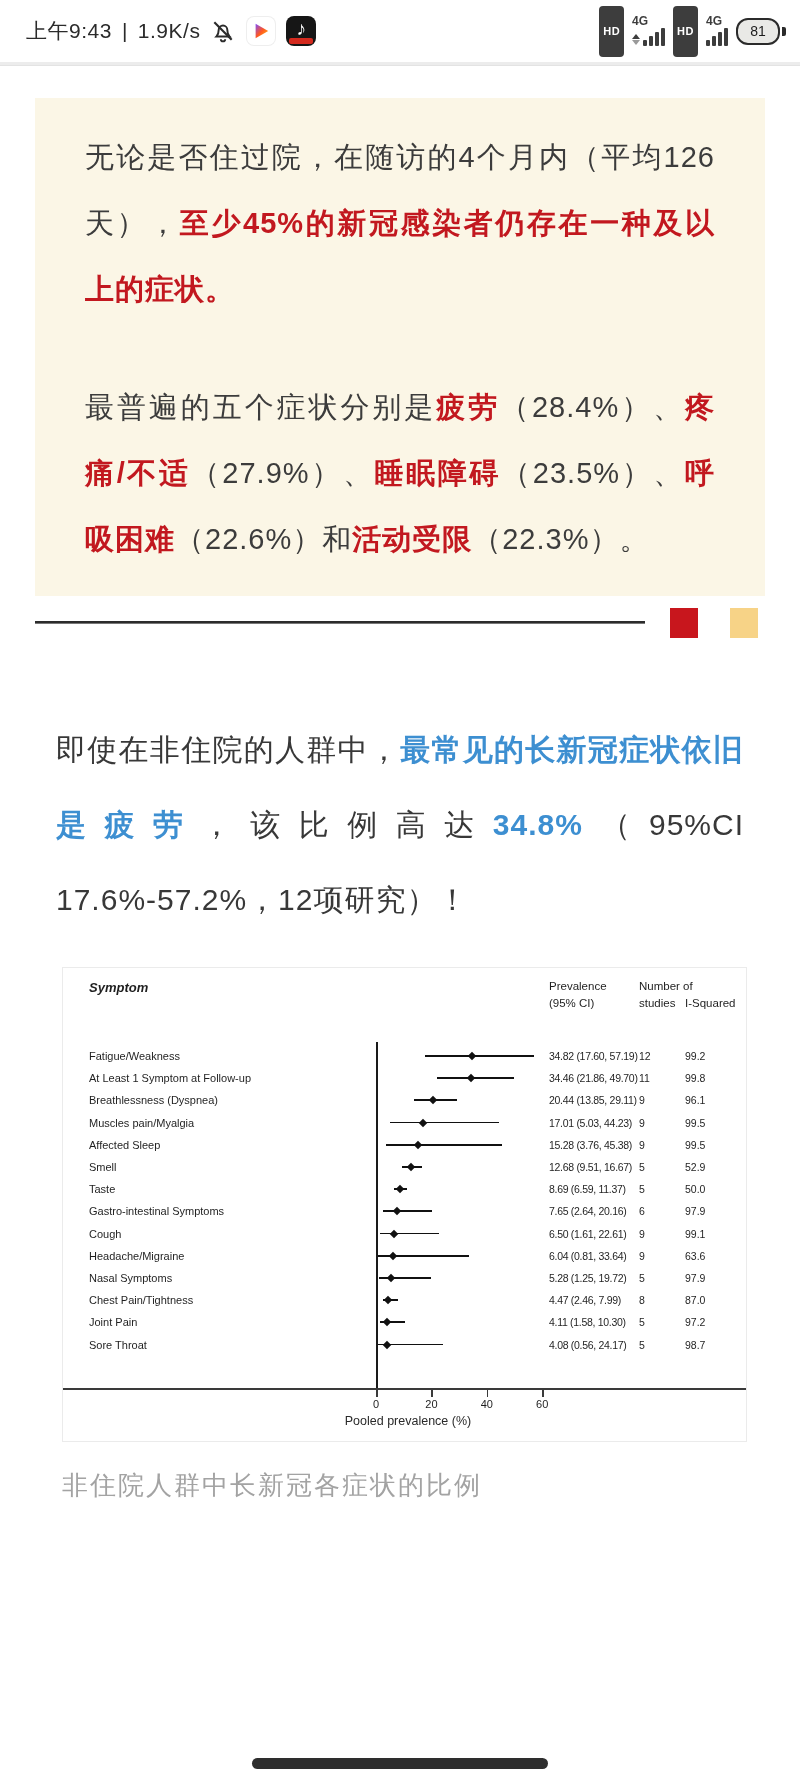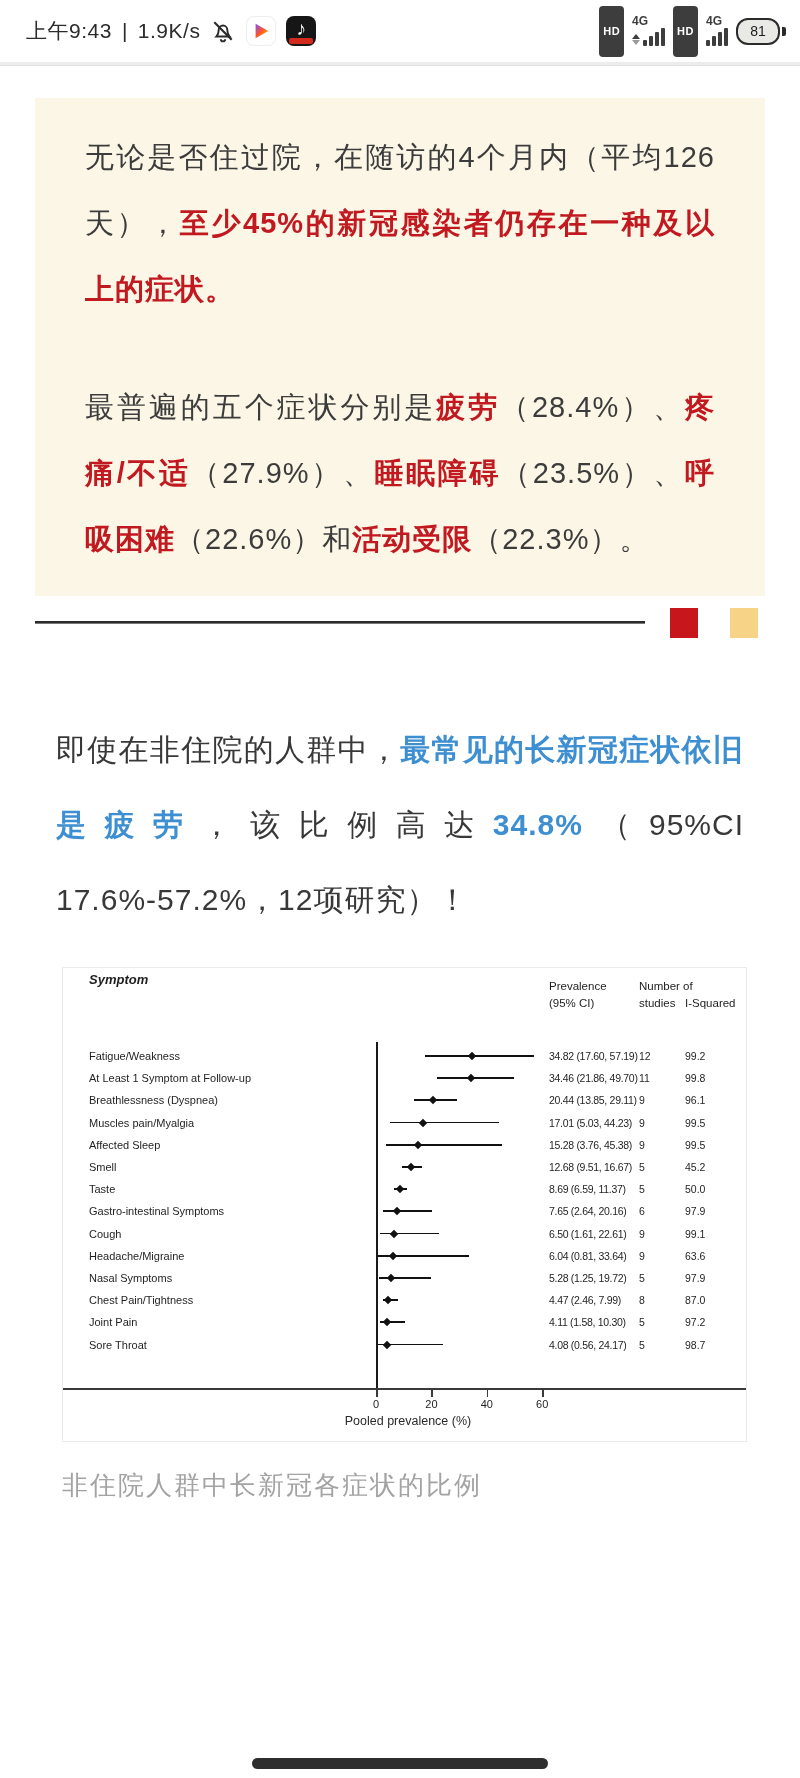--- a/index.html
+++ b/index.html
@@ -55,21 +55,21 @@
   .sq.tan{right:7px;background:#f7d387;}
 
   .para{margin:0 56px;font-size:30px;line-height:75px;text-align:justify;color:#383838;letter-spacing:1px;}
   .para.p3{margin-top:70px;}
   .para.p4{margin-top:56px;}
 
   
   .chart-panel{position:relative;margin:30px 0 0 62px;width:683px;height:473px;background:#fff;
                border:1px solid #ebebeb;box-sizing:content-box;color:#1f1f1f;}
   .chart-panel *{position:absolute;}
-  .h-symptom{left:26px;top:4px;font-size:13px;font-weight:bold;font-style:italic;}
+  .h-symptom{left:26px;top:12px;font-size:13px;font-weight:bold;font-style:italic;}
   .h-prev1{left:486px;top:12px;font-size:11.5px;}
   .h-prev2{left:486px;top:29px;font-size:11.5px;}
   .h-stud1{left:576px;top:12px;font-size:11.5px;}
   .h-stud2{left:576px;top:29px;font-size:11.5px;}
   .h-isq{left:622px;top:29px;font-size:11.5px;}
   .zero-line{left:313px;top:74px;width:2px;height:346px;background:#1a1a1a;}
   .axis-line{left:0;top:420px;width:100%;height:2px;background:#3a3a3a;}
   .tick{width:1.5px;height:7px;background:#3a3a3a;top:422px;}
   .tick-label{top:430px;font-size:11px;transform:translateX(-50%);}
   .x-label{top:446px;left:255px;width:180px;text-align:center;font-size:12.5px;color:#2a2a2a;}
@@ -207,21 +207,21 @@
         <span class="ci-line" style="left: 323.415px; top: 175.8px; width: 115.287px;"></span>
         <span class="marker" style="left: 352.326px; top: 173.8px;"></span>
         <span class="f-prev" style="top: 170.8px; text-align: center;">15.28 (3.76, 45.38)</span>
         <span class="f-n" style="top: 170.8px;">9</span>
         <span class="f-isq" style="top: 170.8px;">99.5</span>
         <span class="f-label" style="top: 193px;">Smell</span>
         <span class="ci-line" style="left: 339.343px; top: 198px; width: 19.8332px;"></span>
         <span class="marker" style="left: 345.124px; top: 196px;"></span>
         <span class="f-prev" style="top: 193px;">12.68 (9.51, 16.67)</span>
         <span class="f-n" style="top: 193px;">5</span>
-        <span class="f-isq" style="top: 193px;">45.2</span>
+        <span class="f-isq" style="top: 193px;">52.9</span>
         <span class="f-label" style="top: 215.2px;">Taste</span>
         <span class="ci-line" style="left: 331.254px; top: 220.2px; width: 13.2406px;"></span>
         <span class="marker" style="left: 334.071px; top: 218.2px;"></span>
         <span class="f-prev" style="top: 215.2px;">8.69 (6.59, 11.37)</span>
         <span class="f-n" style="top: 215.2px;">5</span>
         <span class="f-isq" style="top: 215.2px;">50.0</span>
         <span class="f-label" style="top: 237.4px;">Gastro-intestinal Symptoms</span>
         <span class="ci-line" style="left: 320.313px; top: 242.4px; width: 48.5304px;"></span>
         <span class="marker" style="left: 331.19px; top: 240.4px;"></span>
         <span class="f-prev" style="top: 237.4px;">7.65 (2.64, 20.16)</span>

